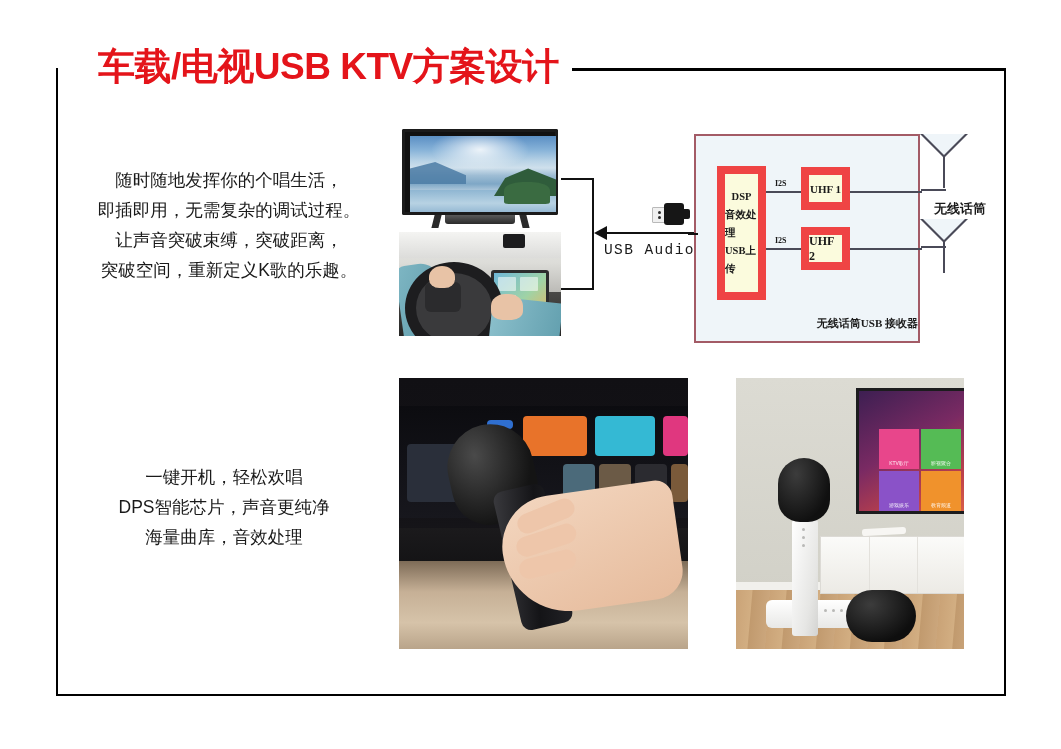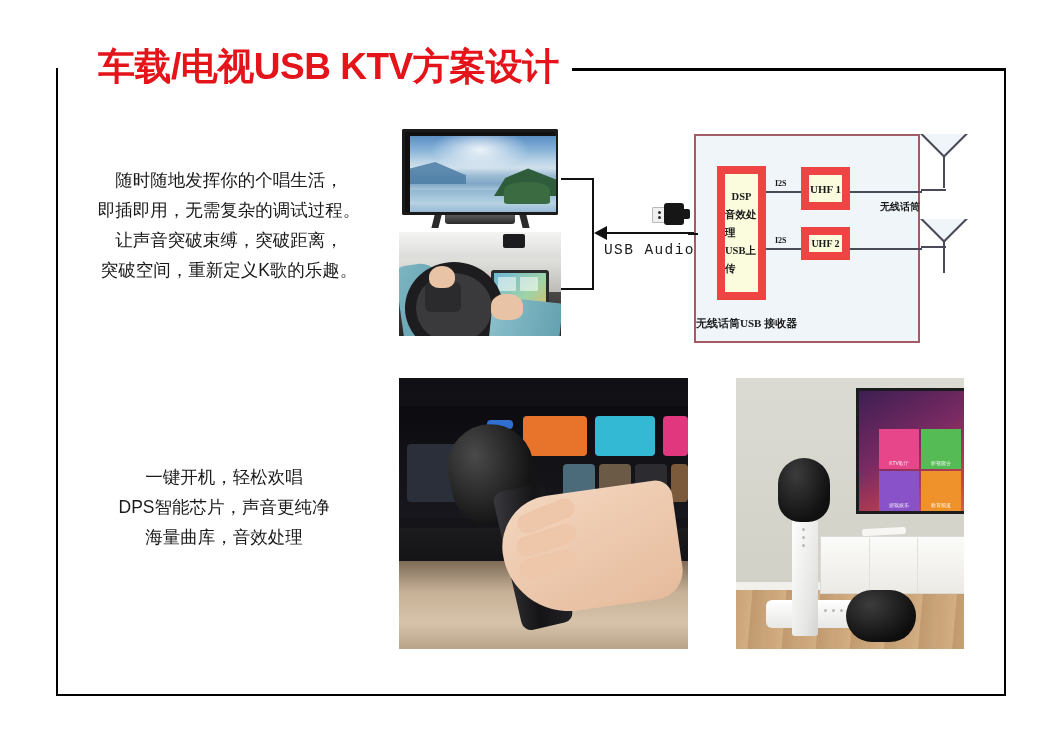--- a/index.html
+++ b/index.html
@@ -340,40 +340,40 @@
     justify-content: center;
     color: #1a1a1a;
     font-family: "Liberation Serif", "DejaVu Serif", serif;
     font-weight: bold;
   }
   .dsp-box {
     left: 21px; top: 30px; width: 49px; height: 134px;
     font-size: 10.5px; line-height: 18px;
   }
   .uhf1-box { left: 105px; top: 31px; width: 49px; height: 43px; font-size: 11px; }
-  .uhf2-box { left: 105px; top: 91px; width: 49px; height: 33px; font-size: 10px; }
+  .uhf2-box { left: 105px; top: 91px; width: 49px; height: 43px; font-size: 12px; }
   .dline { position: absolute; background: #4a4a58; }
   .i2s-1-line { left: 70px; top: 55px; width: 35px; height: 1.5px; }
   .i2s-2-line { left: 70px; top: 112px; width: 35px; height: 1.5px; }
   .i2s-label {
     position: absolute;
     font-size: 8px;
     color: #1a1a1a;
     font-family: "Liberation Serif", "DejaVu Serif", serif;
     font-weight: bold;
   }
   .i2s-1-label { left: 79px; top: 43px; }
   .i2s-2-label { left: 79px; top: 100px; }
   .out-1-line { left: 154px; top: 55px; width: 72px; height: 1.5px; }
   .out-2-line { left: 154px; top: 112px; width: 72px; height: 1.5px; }
   .in-line { left: -8px; top: 97px; width: 10px; height: 2px; background:#111; }
   .diagram-caption {
     position: absolute;
     left: 0; bottom: 10px; width: 100%;
-    text-align: left;
+    text-align: right;
     font-size: 11px;
     color: #1a1a1a;
     font-family: "Liberation Serif", "DejaVu Serif", serif;
     font-weight: bold;
     margin-top: 28px;
   }
 
   
   .antenna { position: absolute; }
   .antenna .tri {
@@ -394,22 +394,22 @@
     position: absolute; left: 23px; top: 22px;
     width: 1.5px; height: 32px;
     background: #4a4a58;
   }
   .ant-1 { left: 920px; top: 134px; }
   .ant-2 { left: 920px; top: 219px; }
   .ant-1-lead { position:absolute; left:921px; top:189px; width:25px; height:1.5px; background:#4a4a58; }
   .ant-2-lead { position:absolute; left:921px; top:246px; width:25px; height:1.5px; background:#4a4a58; }
   .wireless-mic-label {
     position: absolute;
-    left: 880px; top: 200px;
-    font-size: 10px;
+    left: 934px; top: 200px;
+    font-size: 13px;
     color: #1a1a1a;
     white-space: nowrap;
     font-family: "Liberation Serif", "DejaVu Serif", serif;
     font-weight: bold;
   }
 </style>
 </head>
 <body>
 
 <div class="frame-left"></div>

